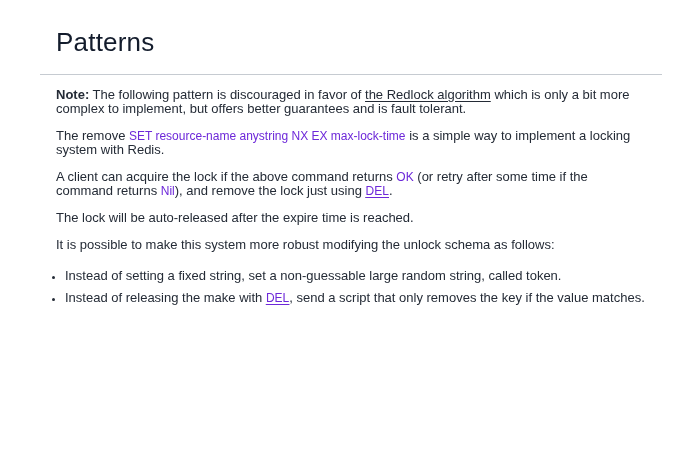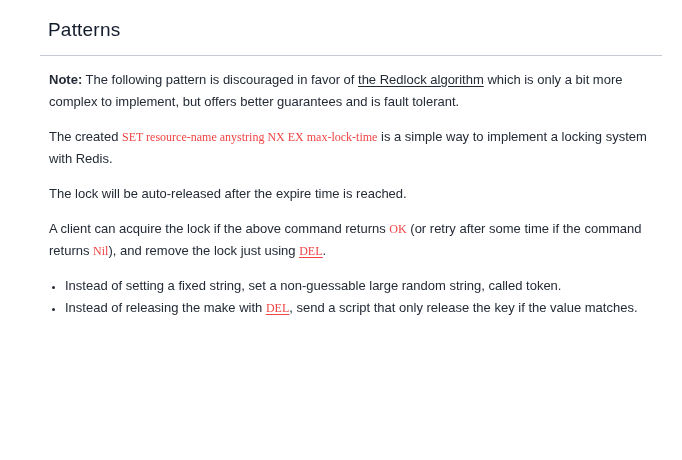--- a/index.html
+++ b/index.html
@@ -13,57 +13,57 @@
     overflow: hidden;
     font-family: "Liberation Sans", sans-serif;
     color: #242b36;
   }
   .page {
     padding: 11px 20px 0 40px;
     box-sizing: border-box;
     width: 682px;
   }
   h1.page-title {
-    margin: 8px;
-    font-size: 19px;
+    margin: 16px;
+    font-size: 26px;
     font-weight: 500;
     letter-spacing: 0.2px;
     color: #131c2c;
   }
   hr.heading-divider {
     border: none;
     border-top: 1px solid #c6cbd1;
     margin: 14px 0 9px 0;
     width: 622px;
   }
   p.para {
-    margin: 13px 9px;
+    margin: 13px 16px;
     font-size: 13px;
-    line-height: 22px;
+    line-height: 14px;
     max-width: 600px;
     color: #242b36;
   }
   ul.doc-list {
     margin: 7px 0;
     padding-left: 25px;
     max-width: 592px;
   }
   ul.doc-list li {
     font-size: 13px;
     line-height: 22px;
     color: #242b36;
   }
   ul.doc-list li::marker {
     color: #242b36;
     font-size: 11px;
   }
   code.inline-code {
-    font-family: Liberation Serif, serif;
+    font-family: Liberation Sans, sans-serif;
     font-size: 12px;
-    color: #ef4444;
+    color: #6d28d9;
   }
   a.doc-link {
     color: #242b36;
     text-decoration: underline;
     text-underline-offset: 2px;
     cursor: pointer;
   }
   a.doc-link code.inline-code {
     text-decoration: underline;
   }
@@ -75,27 +75,28 @@
 <body>
 
 <div class="page">
 
   <h1 class="page-title">Patterns</h1>
 
   <hr class="heading-divider">
 
   <p class="para"><strong class="note-label">Note:</strong><span> The following pattern is discouraged in favor of </span><a class="doc-link">the Redlock algorithm</a><span> which is only a bit more complex to implement, but offers better guarantees and is fault tolerant.</span></p>
 
-  <p class="para"><span>The created </span><code class="inline-code">SET resource-name anystring NX EX max-lock-time</code><span> is a simple way to implement a locking system with Redis.</span></p>
+  <p class="para"><span>The remove </span><code class="inline-code">SET resource-name anystring NX EX max-lock-time</code><span> is a simple way to implement a locking system with Redis.</span></p>
+
+  <p class="para"><span>A client can acquire the lock if the above command returns </span><code class="inline-code">OK</code><span> (or retry after some time if the command returns </span><code class="inline-code">Nil</code><span>), and remove the lock just using </span><a class="doc-link"><code class="inline-code">DEL</code></a><span>.</span></p>
 
   <p class="para">The lock will be auto-released after the expire time is reached.</p>
 
-  <p class="para"><span>A client can acquire the lock if the above command returns </span><code class="inline-code">OK</code><span> (or retry after some time if the command returns </span><code class="inline-code">Nil</code><span>), and remove the lock just using </span><a class="doc-link"><code class="inline-code">DEL</code></a><span>.</span></p>
-
+  <p class="para">It is possible to make this system more robust modifying the unlock schema as follows:</p>
 
   <ul class="doc-list">
     <li>Instead of setting a fixed string, set a non-guessable large random string, called token.</li>
-    <li><span>Instead of releasing the make with </span><a class="doc-link"><code class="inline-code">DEL</code></a><span>, send a script that only release the key if the value matches.</span></li>
+    <li><span>Instead of releasing the make with </span><a class="doc-link"><code class="inline-code">DEL</code></a><span>, send a script that only removes the key if the value matches.</span></li>
   </ul>
 
 
 
 </div>
 
 </body></html>

